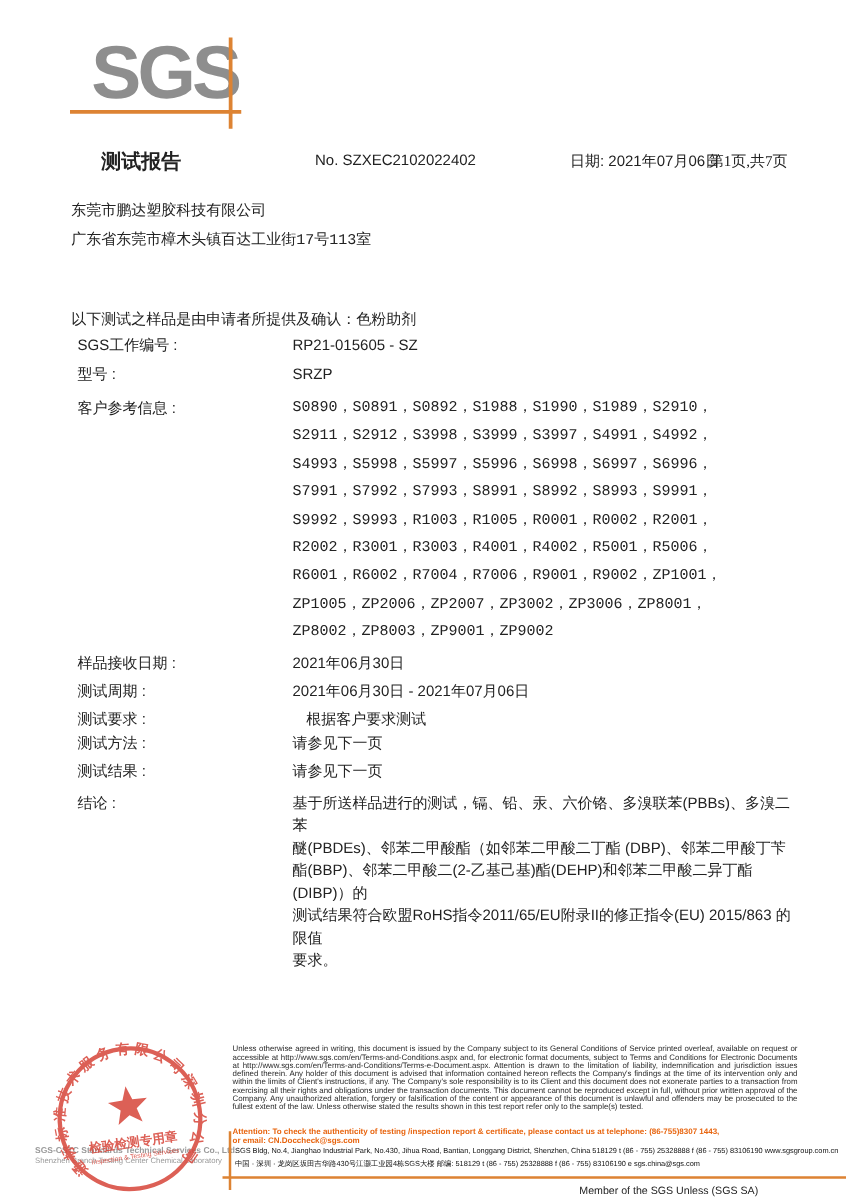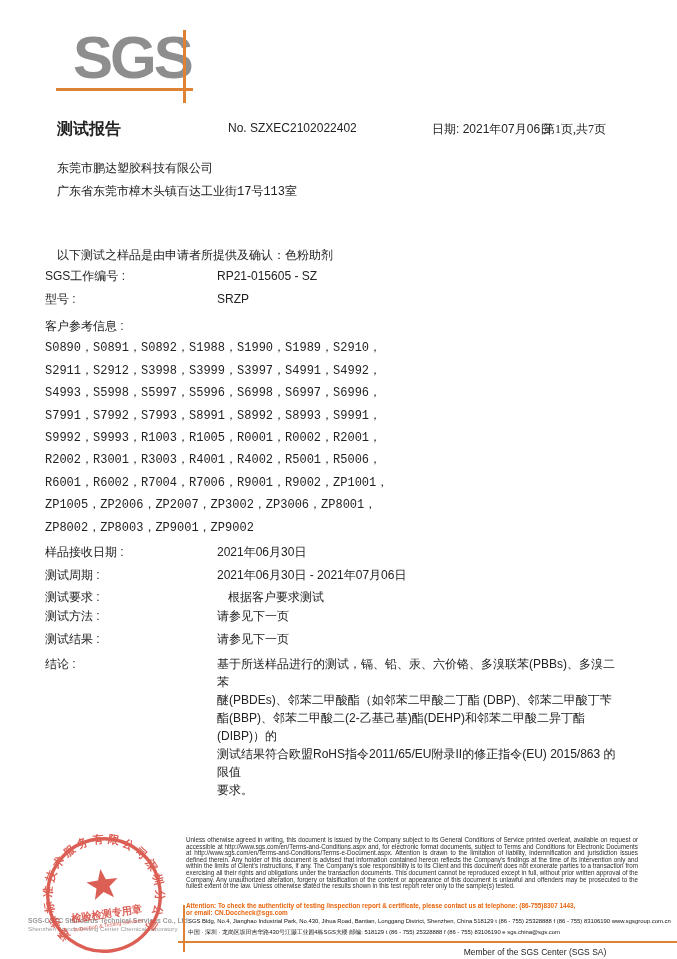--- a/index.html
+++ b/index.html
@@ -8,40 +8,40 @@
   .abs { position:absolute; }
   #page { position:relative; width:546px; height:959px; background:#fff;padding-left:24px; }
 
   
   #logo-text { left:73px; top:28px; font-size:60px; font-weight:bold;
     color:#8e8e8e; letter-spacing:-3px; line-height:1; }
   #logo-hline { left:56px; top:88px; width:137px; height:3px; background:#dd8333; }
   #logo-vline { left:183px; top:30px; width:3px; height:73px; background:#dd8333; }
 
   
-  .hdr { top:121px; font-size:12px; white-space:nowrap; }
+  .hdr { top:121px; font-size:12px; white-space:nowrap;margin-left:24px; }
   #report-title { left:57px; font-size:16px; font-weight:bold; top:119px; }
   #report-no { left:228px;text-align:right; }
   #report-date { left:432px; }
   #report-page { left:543px;font-family:Liberation Serif, serif; }
 
   
   #applicant { left:57px; top:158px; font-size:12px; line-height:23px;font-family:Liberation Mono, monospace; }
 
   
   #intro { left:57px; top:247px; font-size:12px; }
 
   
-  #fields { left:45px; top:269px; width:580px; font-size:12px; }
+  #fields { left:62px; top:269px; width:580px; font-size:12px; }
   .row { display:flex; align-items:flex-start; }
   .lbl { width:172px; flex:none; line-height:15px; }
   .val { flex:1; line-height:15px; }
   .pre { white-space:pre-line; }
   .mb8 { margin-bottom:8px; } .mb7 { margin-bottom:7px; }
-  .mb6 { margin-bottom:6px;flex-direction:column; } .mb4 { margin-bottom:4px;gap:11px; }
+  .mb6 { margin-bottom:6px; } .mb4 { margin-bottom:4px;gap:11px; }
   .refs { line-height:22.4px;font-family:Liberation Mono, monospace; }
   .conc { line-height:18px; }
 
   
   #legal { left:186px; top:837px; width:452px; font-size:6.3px; line-height:1.05;
     text-align:justify; color:#2b2b2b; }
   #attention { left:186px; top:902px; width:452px; font-size:6.4px; line-height:1.1;
     font-weight:bold; color:#e8650f; }
   #addr { left:188px; top:916px; width:489px; font-size:5.9px; color:#111; }
   #addr div { white-space:nowrap; overflow:hidden; line-height:11px; }
@@ -149,15 +149,15 @@
   <div class="abs" id="legal">Unless otherwise agreed in writing, this document is issued by the Company subject to its General Conditions of Service printed overleaf, available on request or accessible at http://www.sgs.com/en/Terms-and-Conditions.aspx and, for electronic format documents, subject to Terms and Conditions for Electronic Documents at http://www.sgs.com/en/Terms-and-Conditions/Terms-e-Document.aspx. Attention is drawn to the limitation of liability, indemnification and jurisdiction issues defined therein. Any holder of this document is advised that information contained hereon reflects the Company's findings at the time of its intervention only and within the limits of Client's instructions, if any. The Company's sole responsibility is to its Client and this document does not exonerate parties to a transaction from exercising all their rights and obligations under the transaction documents. This document cannot be reproduced except in full, without prior written approval of the Company. Any unauthorized alteration, forgery or falsification of the content or appearance of this document is unlawful and offenders may be prosecuted to the fullest extent of the law. Unless otherwise stated the results shown in this test report refer only to the sample(s) tested.</div>
   <div class="abs pre" id="attention">Attention: To check the authenticity of testing /inspection report &amp; certificate, please contact us at telephone: (86-755)8307 1443,
 or email: CN.Doccheck@sgs.com</div>
 
   <div class="abs" id="footer-vline"></div>
   <div class="abs" id="addr">
     <div>SGS Bldg, No.4, Jianghao Industrial Park, No.430, Jihua Road, Bantian, Longgang District, Shenzhen, China 518129    t (86 - 755) 25328888    f (86 - 755) 83106190    www.sgsgroup.com.cn</div>
     <div>中国 · 深圳 · 龙岗区坂田吉华路430号江灏工业园4栋SGS大楼      邮编: 518129    t (86 - 755) 25328888    f (86 - 755) 83106190    e  sgs.china@sgs.com</div>
   </div>
   <div class="abs" id="footer-hline"></div>
-  <div class="abs" id="member">Member of the SGS Center (SGS SA)</div>
+  <div class="abs" id="member">Member of the SGS Unless (SGS SA)</div>
 
 </div>
 
 </body></html>

